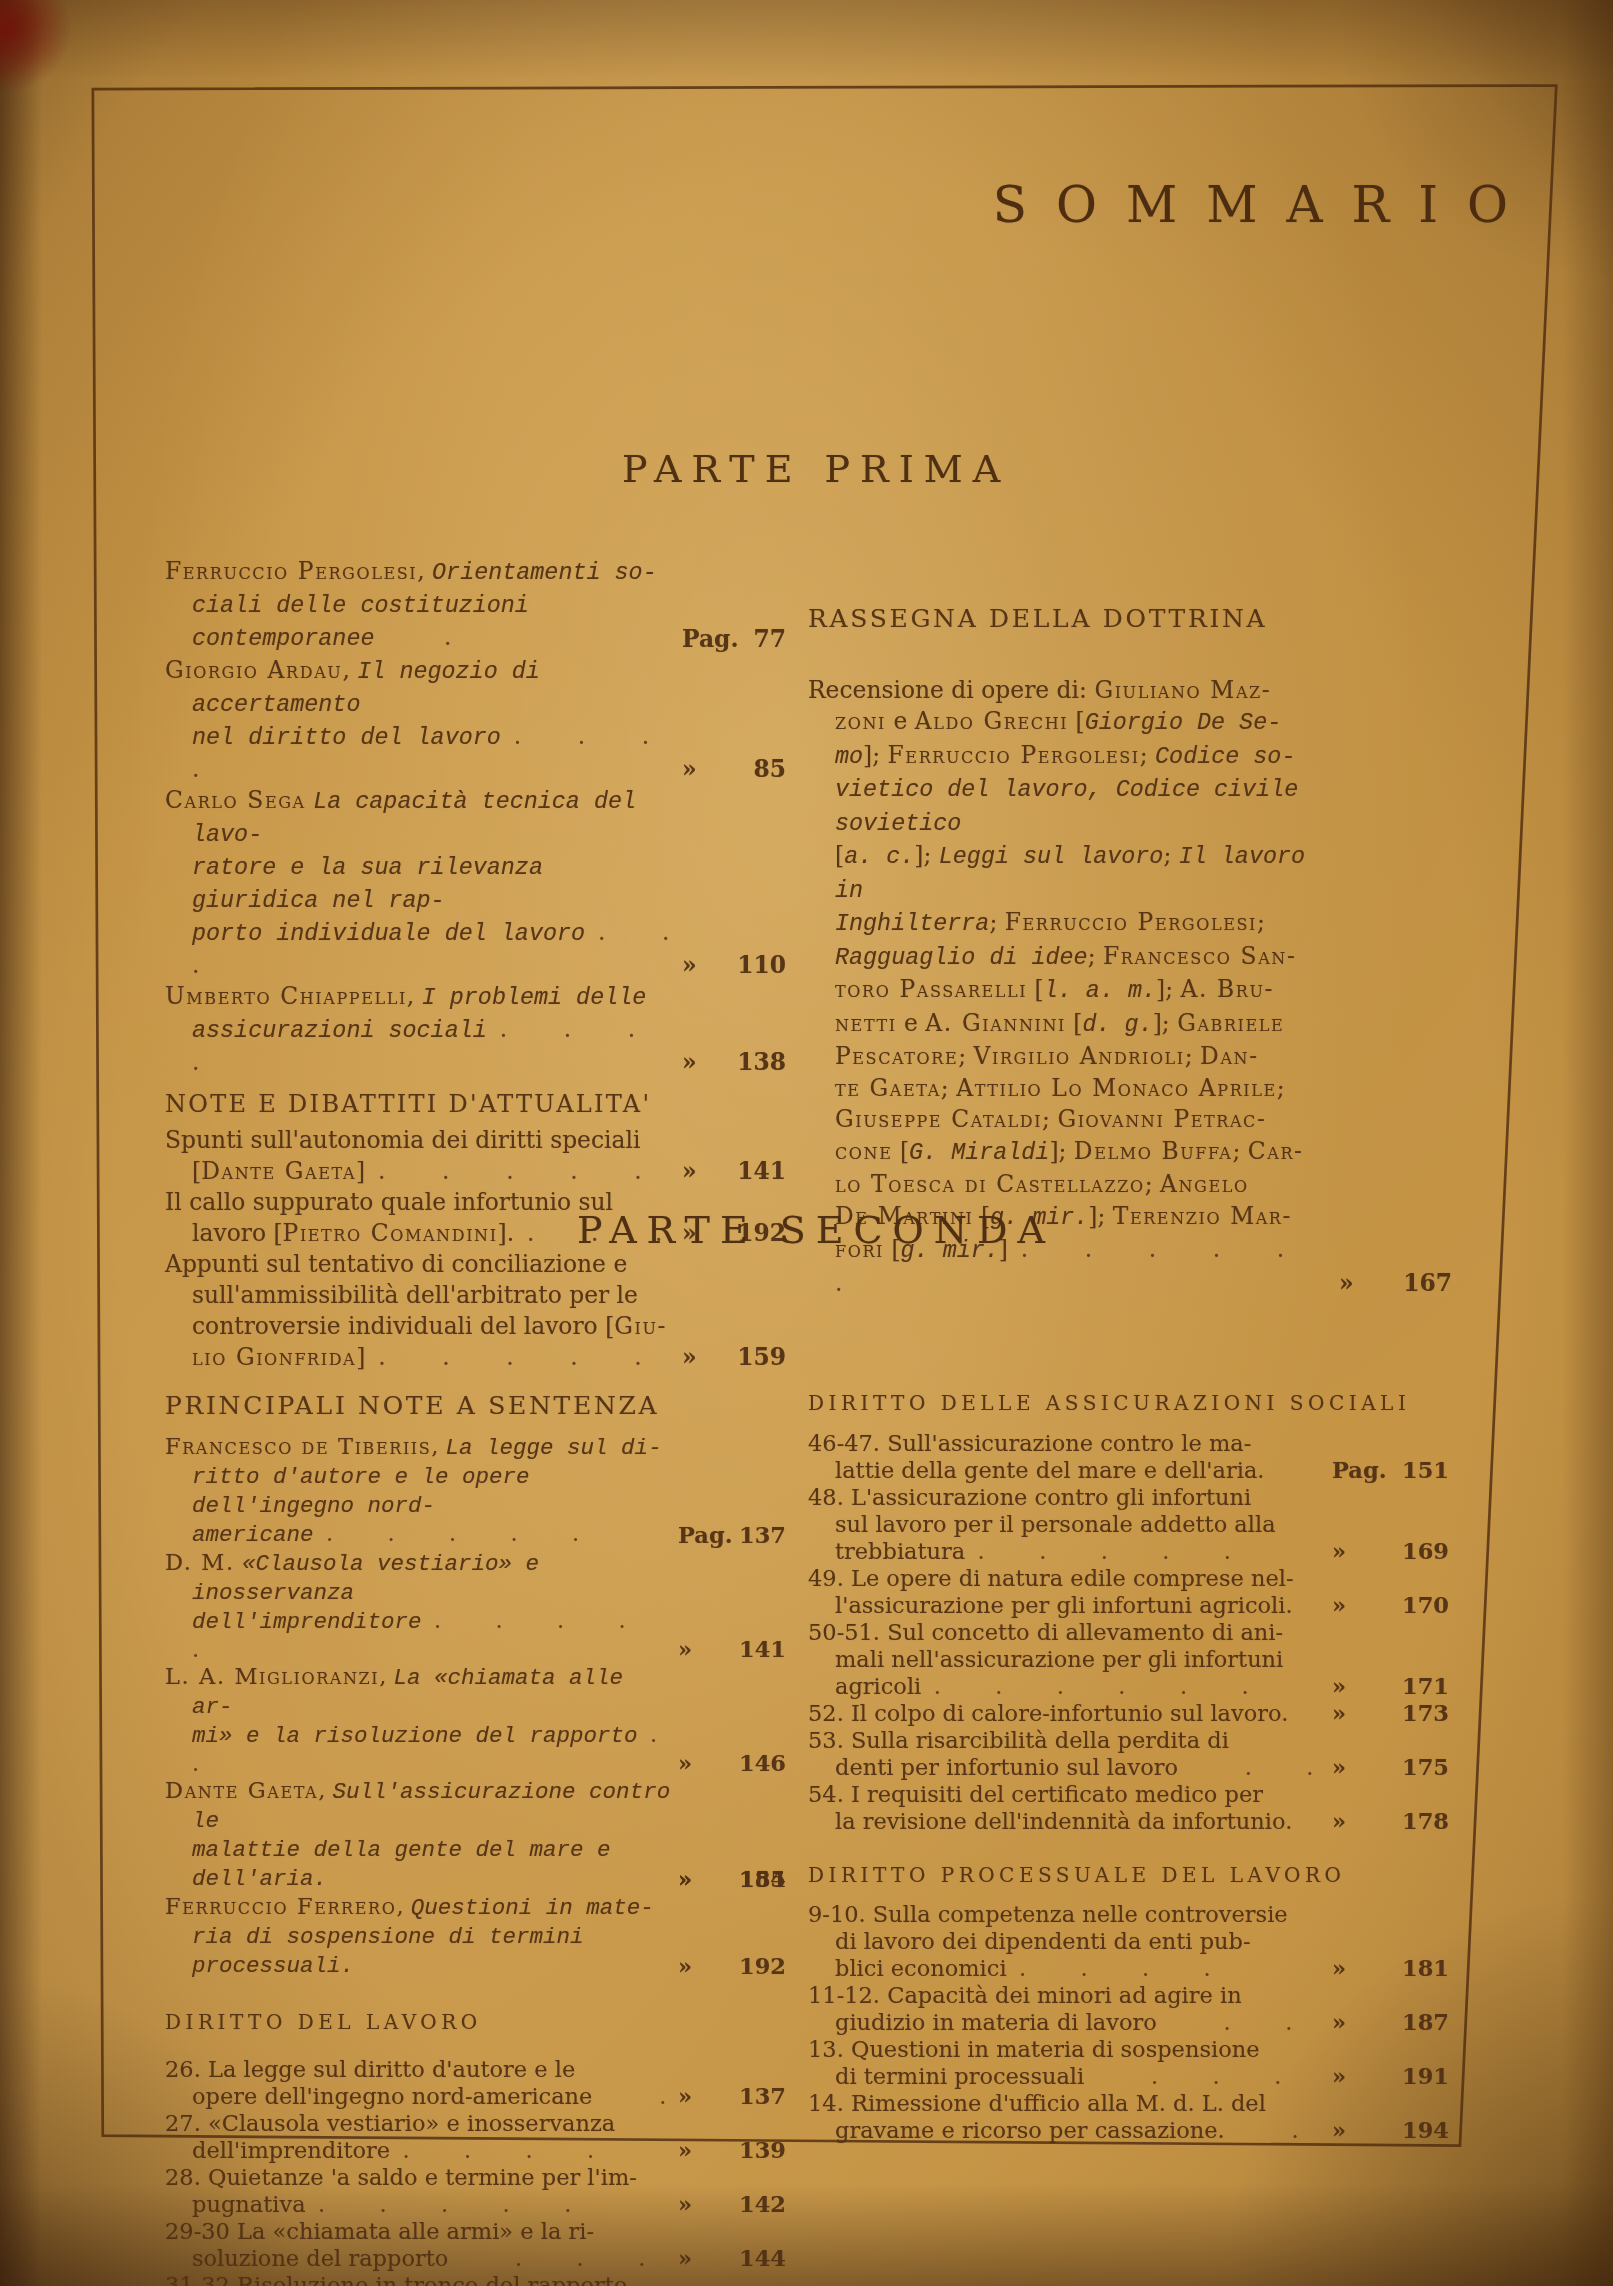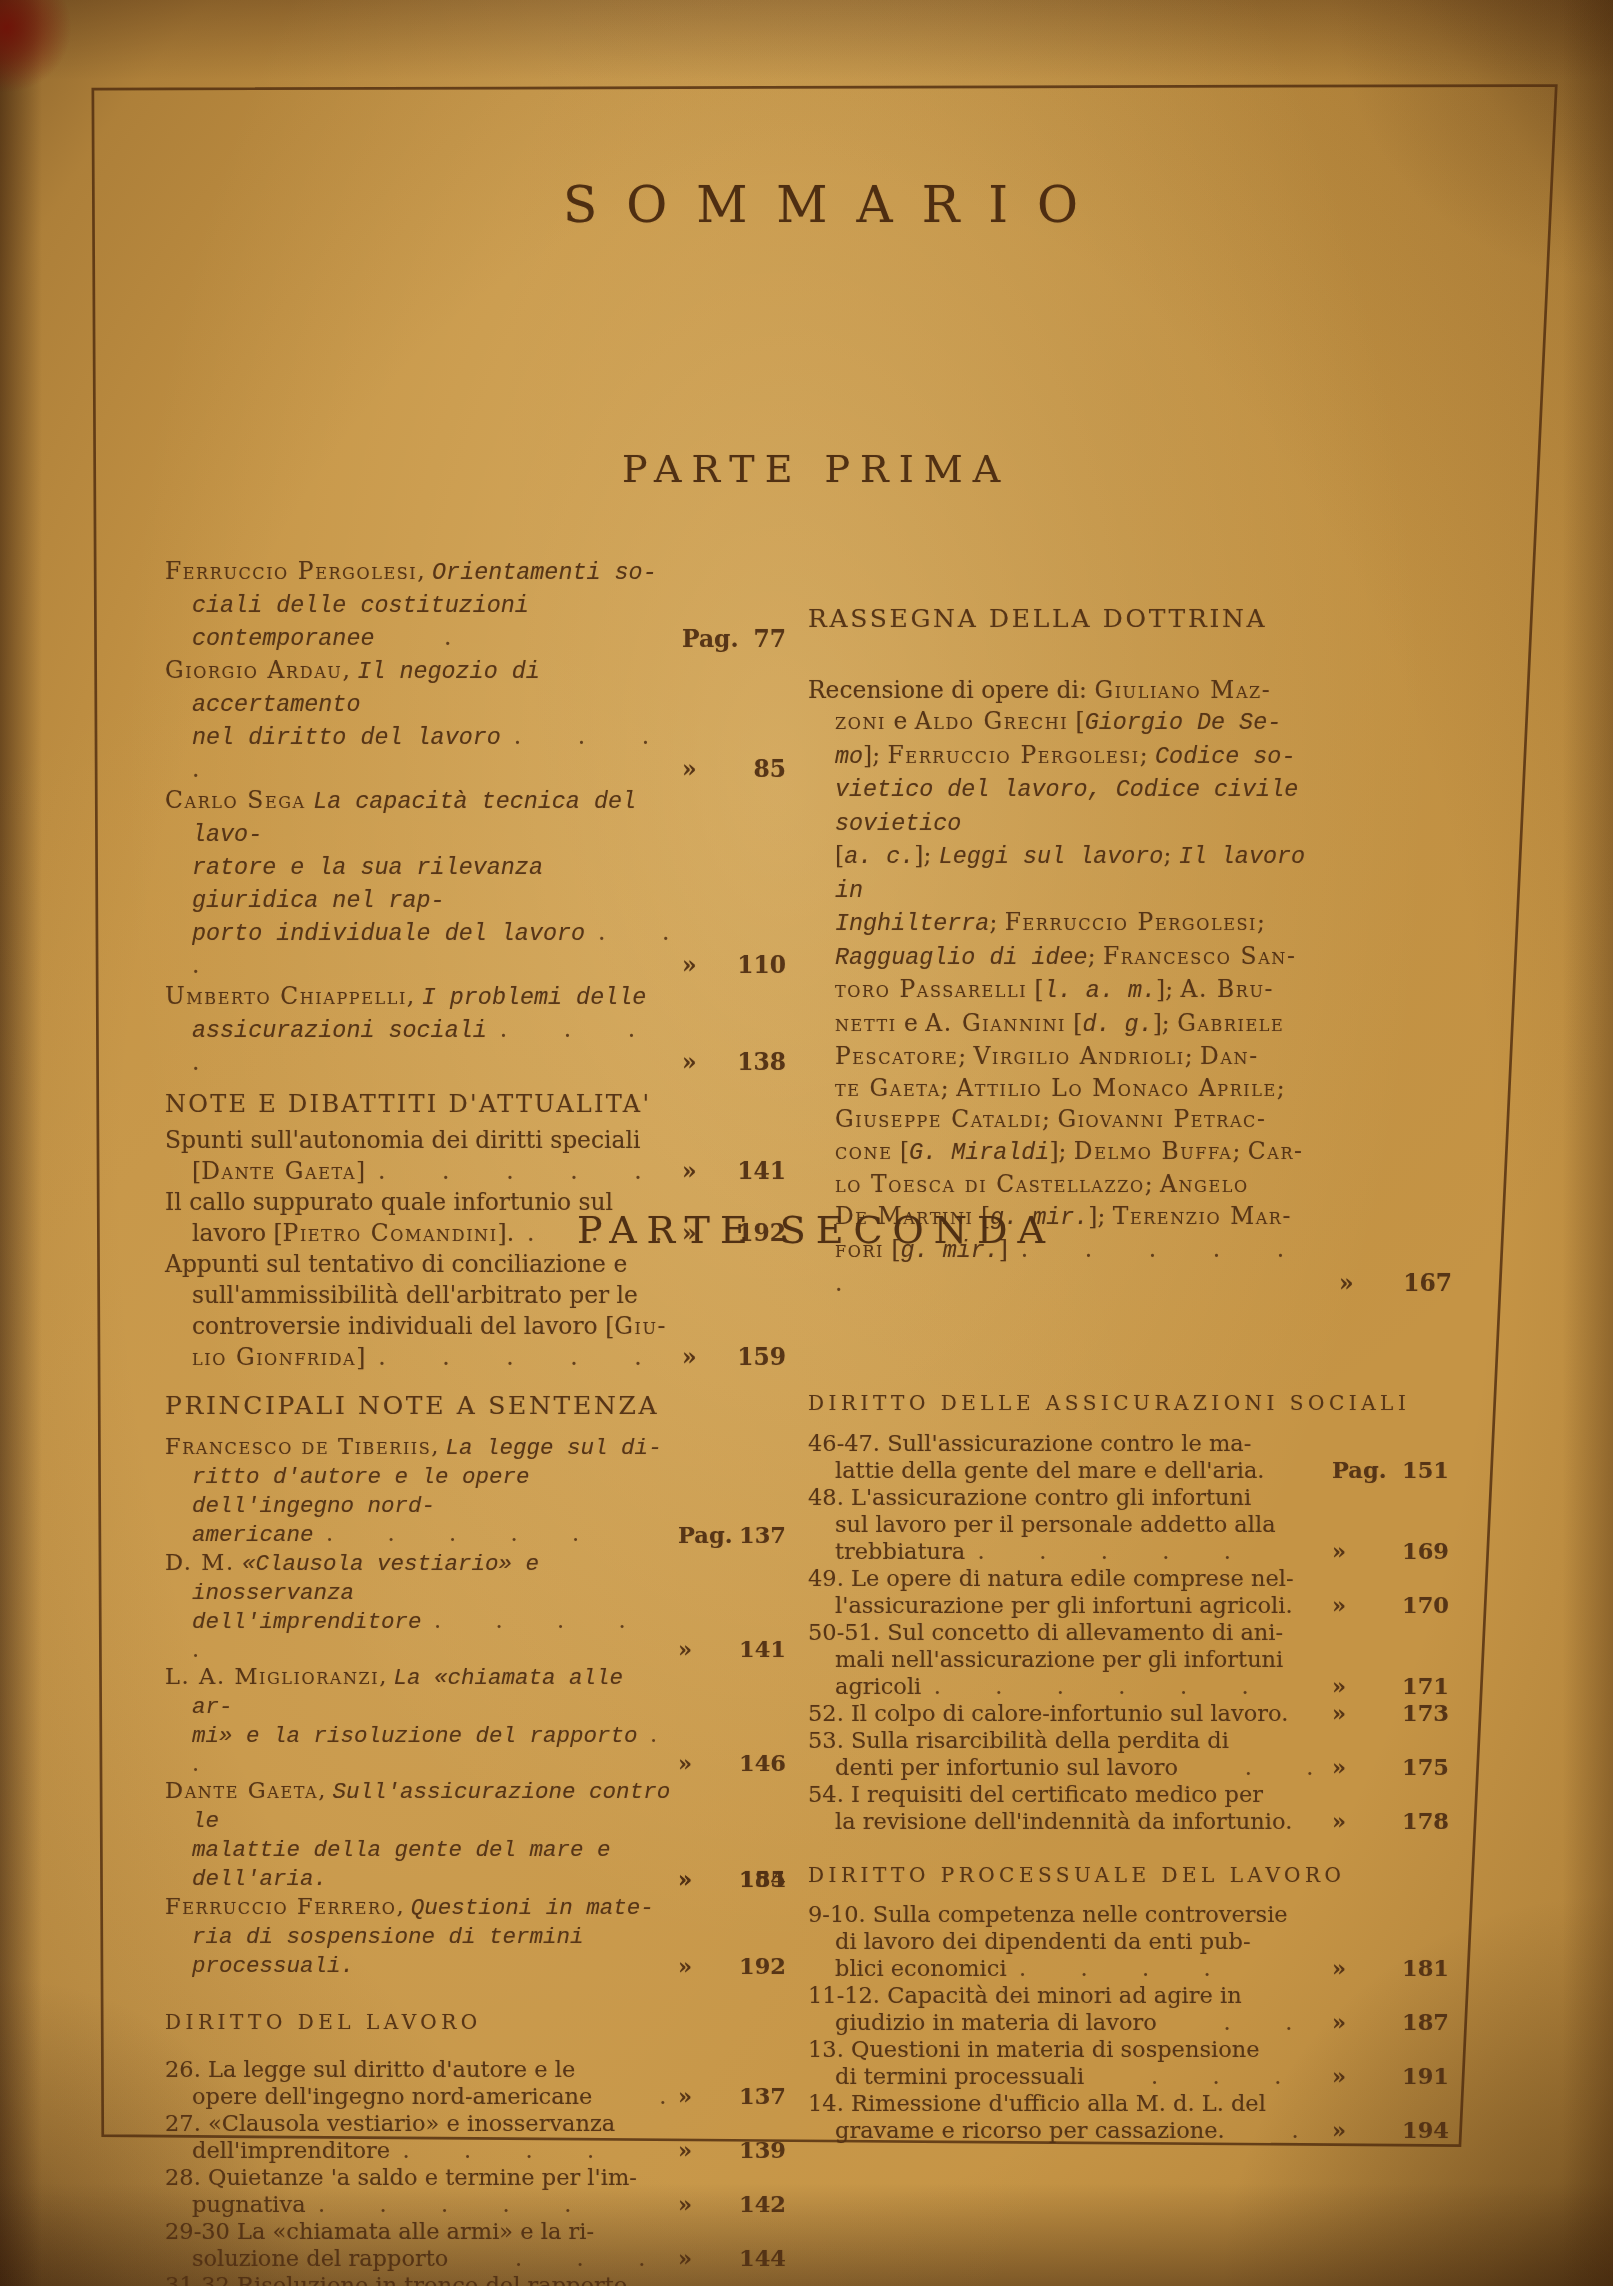--- a/index.html
+++ b/index.html
@@ -21,21 +21,21 @@
       linear-gradient(0deg, rgba(45,22,6,0.45), rgba(45,22,6,0) 4.5%),
       radial-gradient(circle at 100% 100%, rgba(50,28,6,0.5), rgba(50,28,6,0) 14%),
       radial-gradient(circle at 0% 100%, rgba(50,25,6,0.45), rgba(50,25,6,0) 11%),
       radial-gradient(circle at 100% 0%, rgba(60,32,8,0.35), rgba(60,32,8,0) 10%),
       radial-gradient(ellipse at 50% 52%, rgba(0,0,0,0) 60%, rgba(90,55,15,0.22) 88%, rgba(60,32,8,0.42) 100%);
   }
   .frame{position:absolute;left:0;top:0;pointer-events:none;}
   .page-text{color:rgba(82,49,20,0.94);text-shadow:0 0 0.9px rgba(82,49,20,0.35);}
   .sommario{
     position:absolute;left:104px;top:176px;width:1404px;margin:0;
-    text-align:center;font-weight:normal;
+    text-align:right;font-weight:normal;
     font-size:50px;letter-spacing:29px;padding-left:29px;
     color:rgba(74,42,16,0.95);text-shadow:0 0 0.9px rgba(74,42,16,0.4);
   }
   .part-heading{
     position:absolute;left:104px;width:1404px;margin:0;
     text-align:center;font-weight:normal;
     font-size:38px;letter-spacing:10px;padding-left:10px;
     color:rgba(76,44,17,0.95);text-shadow:0 0 0.9px rgba(76,44,17,0.4);
   }
   #p1-heading{top:447px;}

